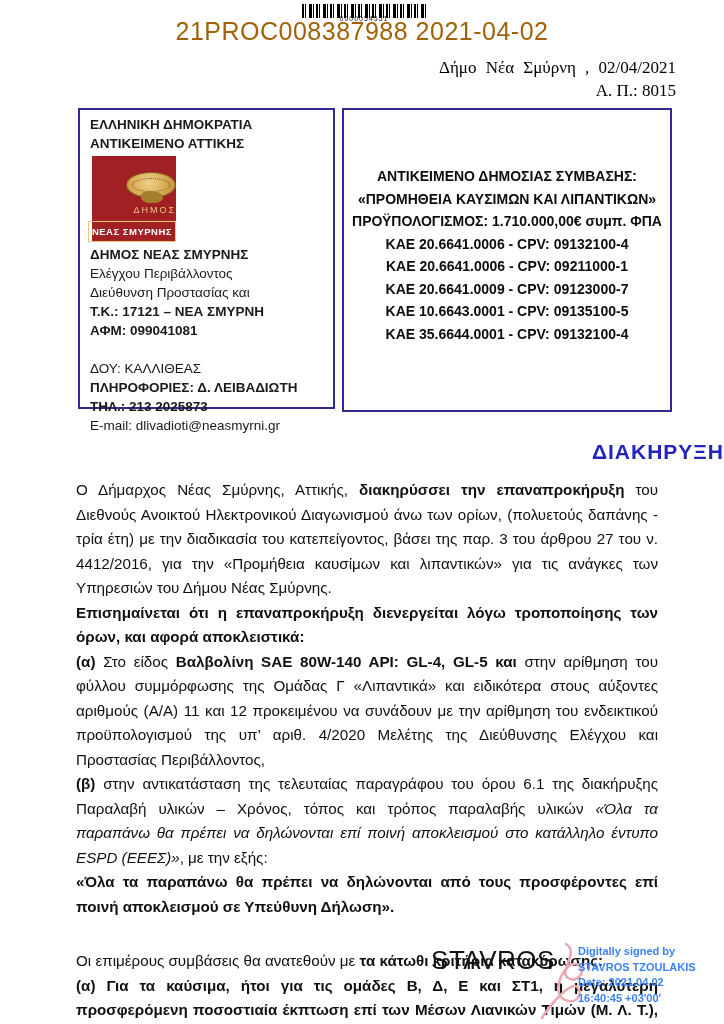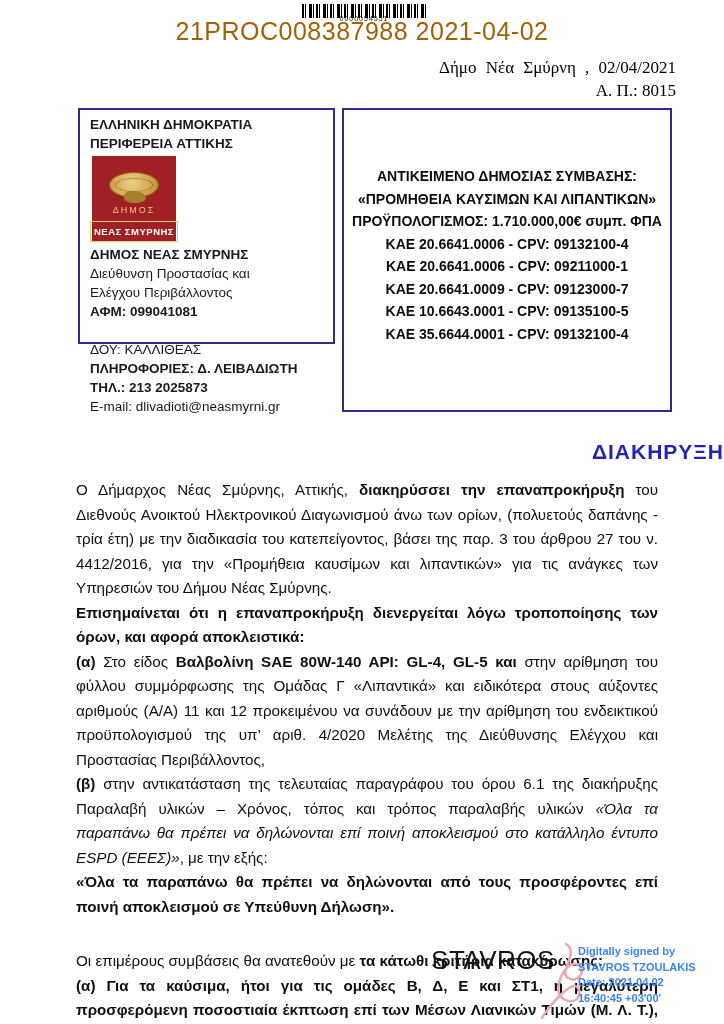--- a/index.html
+++ b/index.html
@@ -23,29 +23,29 @@
     position:absolute;left:0;top:17px;width:100%;text-align:center;
     font-size:25px;letter-spacing:.5px;color:#a16207;
   }
   .date-block{
     position:absolute;top:56px;right:48px;text-align:right;
     font-family:"Liberation Serif",serif;font-size:17px;line-height:23px;color:#000;margin-left:34px;
   }
   .date-block .dl{word-spacing:5px;}
   
   .authority-box{
-    position:absolute;left:78px;top:108px;width:257px;height:236px;
+    position:absolute;left:78px;top:108px;width:257px;height:301px;
     border:2px solid var(--box-border,#2d2d8f);box-sizing:border-box;
     padding:5px 10px 0 10px;font-size:13.5px;line-height:19px;
   }
   .auth-line{white-space:nowrap;}
   .logo{
     width:84px;height:86px;background:var(--logo-red,#a12024);
     margin:3px 16px 3px 2px;display:flex;flex-direction:column;
-    align-items:center;justify-content:flex-start;padding-top:16px;box-sizing:border-box;
+    align-items:flex-end;justify-content:flex-start;padding-top:16px;box-sizing:border-box;
   }
   .coin{
     width:50px;height:50px;border-radius:50%;
     background:radial-gradient(circle at 45% 40%, #ecd08a 0%, #d8ab52 55%, #b98c33 100%);
     border:1px solid #8a6420;box-sizing:border-box;position:relative;
   }
   .coin::before{
     content:"";position:absolute;left:5px;top:5px;right:5px;bottom:5px;
     border:1px dotted #7a5a1d;border-radius:50%;
   }
@@ -99,31 +99,32 @@
   <div class="protocol-line">21PROC008387988 2021-04-02</div>
 
   <div class="date-block">
     <div class="dl">Δήμο Νέα Σμύρνη , 02/04/2021</div>
     <div>Α. Π.: 8015</div>
   </div>
 
   <div class="authority-box">
     <div id="auth-lines-top">
         <div class="auth-line" style="font-weight: bold;">ΕΛΛΗΝΙΚΗ ΔΗΜΟΚΡΑΤΙΑ</div>
-        <div class="auth-line" style="font-weight: bold;">ΠΕΡΙΦΕΡΕΙΑ ΑΤΤΙΚΗΣ</div>
+        <div class="auth-line" style="font-weight: bold;">ΑΝΤΙΚΕΙΜΕΝΟ ΑΤΤΙΚΗΣ</div>
       </div>
     <div class="logo">
       <div class="coin"></div>
       <div class="logo-title">ΔΗΜΟΣ</div>
       <div class="logo-subtitle">ΝΕΑΣ ΣΜΥΡΝΗΣ</div>
     </div>
     <div id="auth-lines-bottom">
         <div class="auth-line" style="font-weight: bold;">ΔΗΜΟΣ ΝΕΑΣ ΣΜΥΡΝΗΣ</div>
+        <div class="auth-line" style="font-weight: normal;">Ελέγχου Περιβάλλοντος</div>
         <div class="auth-line" style="font-weight: normal;">Διεύθυνση Προστασίας και</div>
-        <div class="auth-line" style="font-weight: normal;">Ελέγχου Περιβάλλοντος</div>
+        <div class="auth-line" style="font-weight: bold;">Τ.Κ.: 17121 – ΝΕΑ ΣΜΥΡΝΗ</div>
         <div class="auth-line" style="font-weight: bold;">ΑΦΜ: 099041081</div>
         <div class="auth-line" style="font-weight: normal; margin-top: 19px;">ΔΟΥ: ΚΑΛΛΙΘΕΑΣ</div>
         <div class="auth-line" style="font-weight: bold;">ΠΛΗΡΟΦΟΡΙΕΣ: Δ. ΛΕΙΒΑΔΙΩΤΗ</div>
         <div class="auth-line" style="font-weight: bold;">ΤΗΛ.: 213 2025873</div>
         <div class="auth-line" style="font-weight: normal;">E-mail: dlivadioti@neasmyrni.gr</div>
       </div>
   </div>
 
   <div class="subject-box" id="subject-box">
       <div>ΑΝΤΙΚΕΙΜΕΝΟ ΔΗΜΟΣΙΑΣ ΣΥΜΒΑΣΗΣ:</div>

